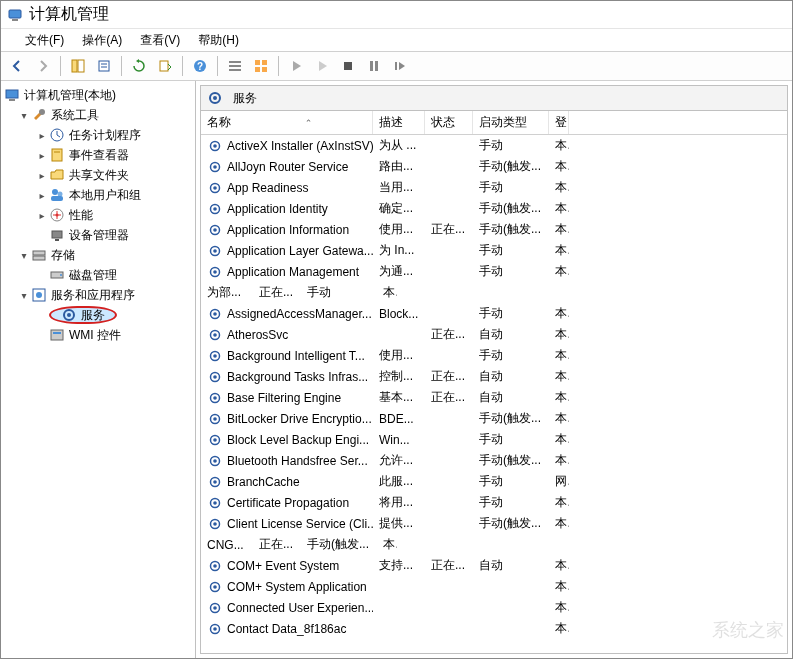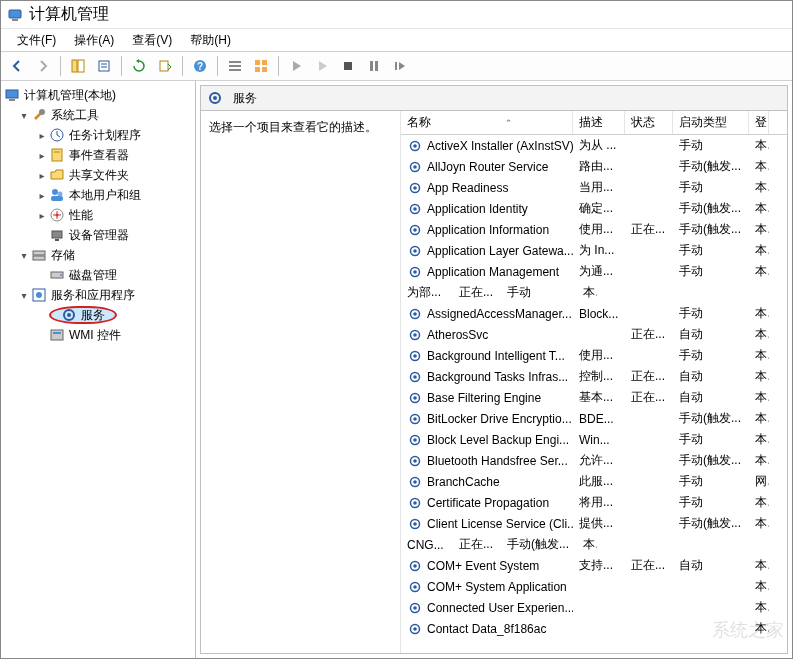--- a/index.html
+++ b/index.html
@@ -26,21 +26,21 @@
   .title-icon {
     width: 16px; height: 16px;
     margin-right: 6px;
   }
   .title-text { font-size: 16px; }
   
   .menu-bar {
     height: 22px;
     display: flex;
     align-items: center;
-    padding: 0 8px;
+    padding: 0 16px;
     gap: 2px;
   }
   .menu-item {
     padding: 2px 8px;
     cursor: default;
   }
   
   .toolbar {
     height: 30px;
     border-top: 1px solid #d0d0d0;
@@ -438,23 +438,20 @@
     <div class="panel-header">
       <span class="tree-icon">
           <svg width="16" height="16">
             <circle cx="8" cy="8" r="5" fill="none" stroke="#2c5aa0" stroke-width="2"></circle>
             <circle cx="8" cy="8" r="2" fill="#2c5aa0"></circle>
           </svg>
         </span>
       <span>服务</span>
     </div>
     <div class="panel-body">
-      <div class="desc-col">
-        <div>选择一个项目来查看它的描述。</div>
-      </div>
       <div class="list-col">
         <div class="list-header">
           <div class="col col-name">
               <span>名称</span>
               <span class="sort-ind">⌃</span>
             </div>
           <div class="col col-desc">描述</div>
           <div class="col col-stat">状态</div>
           <div class="col col-start">启动类型</div>
           <div class="col col-logon">登</div>

